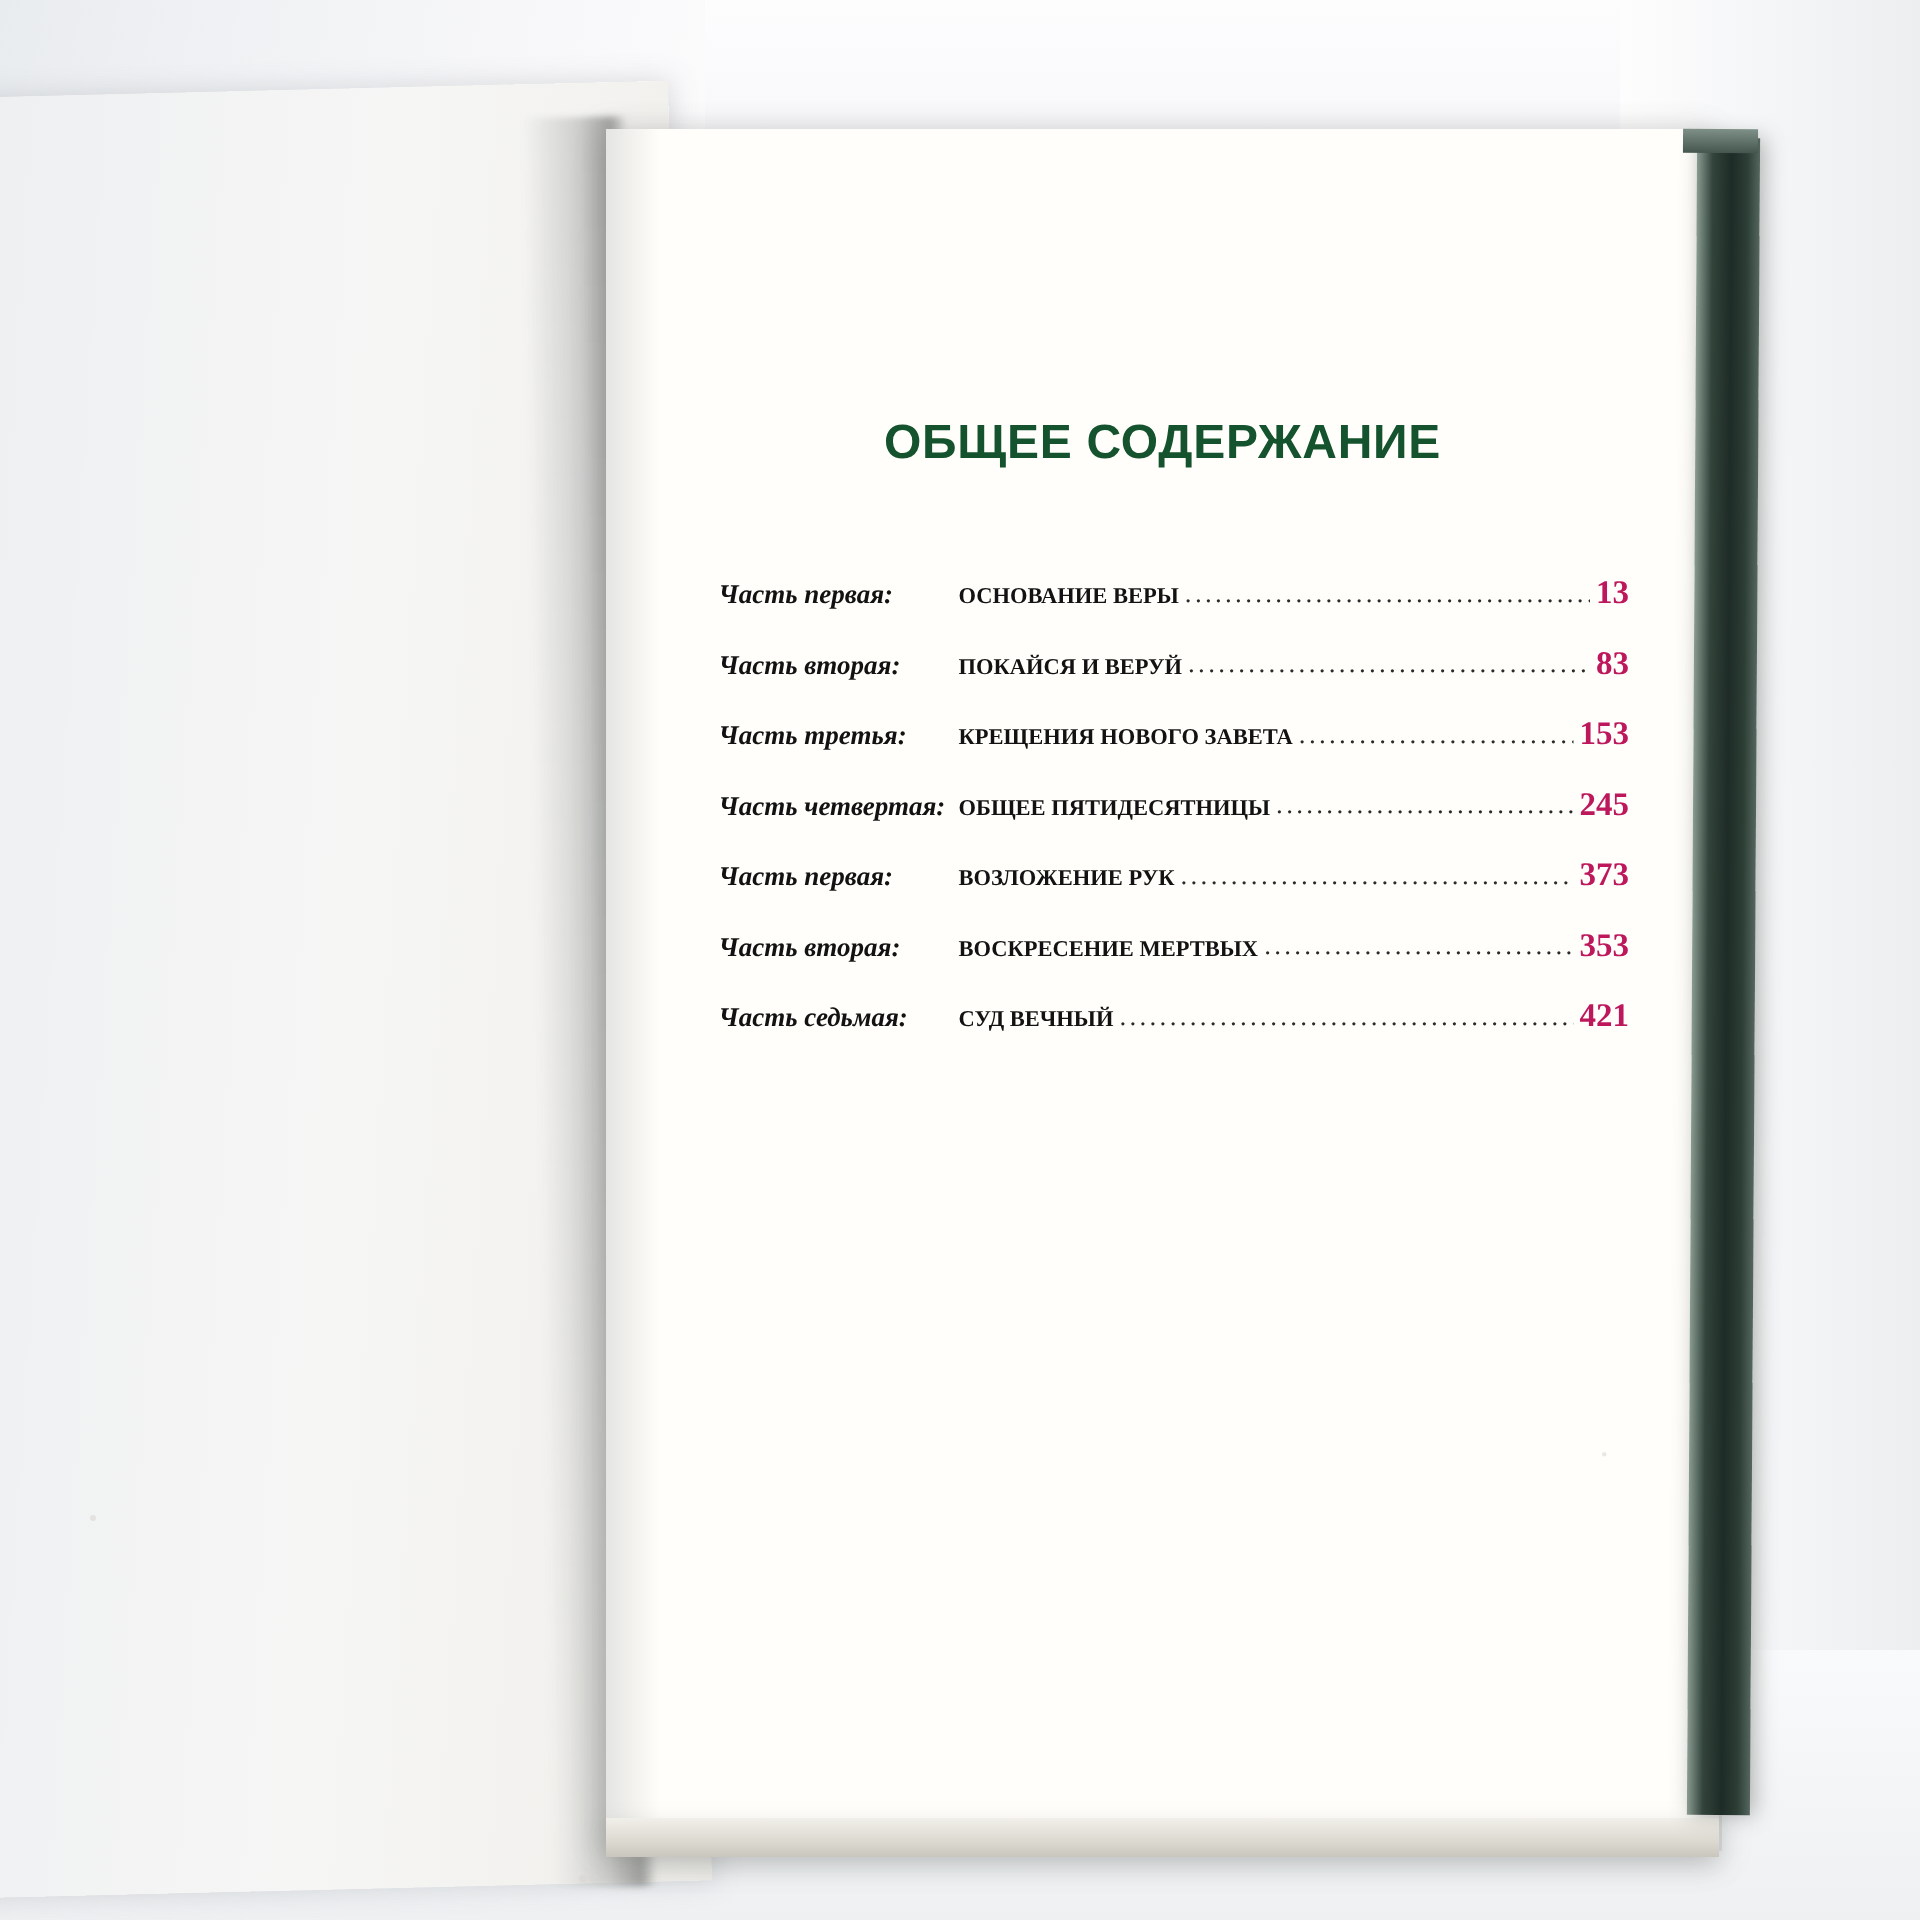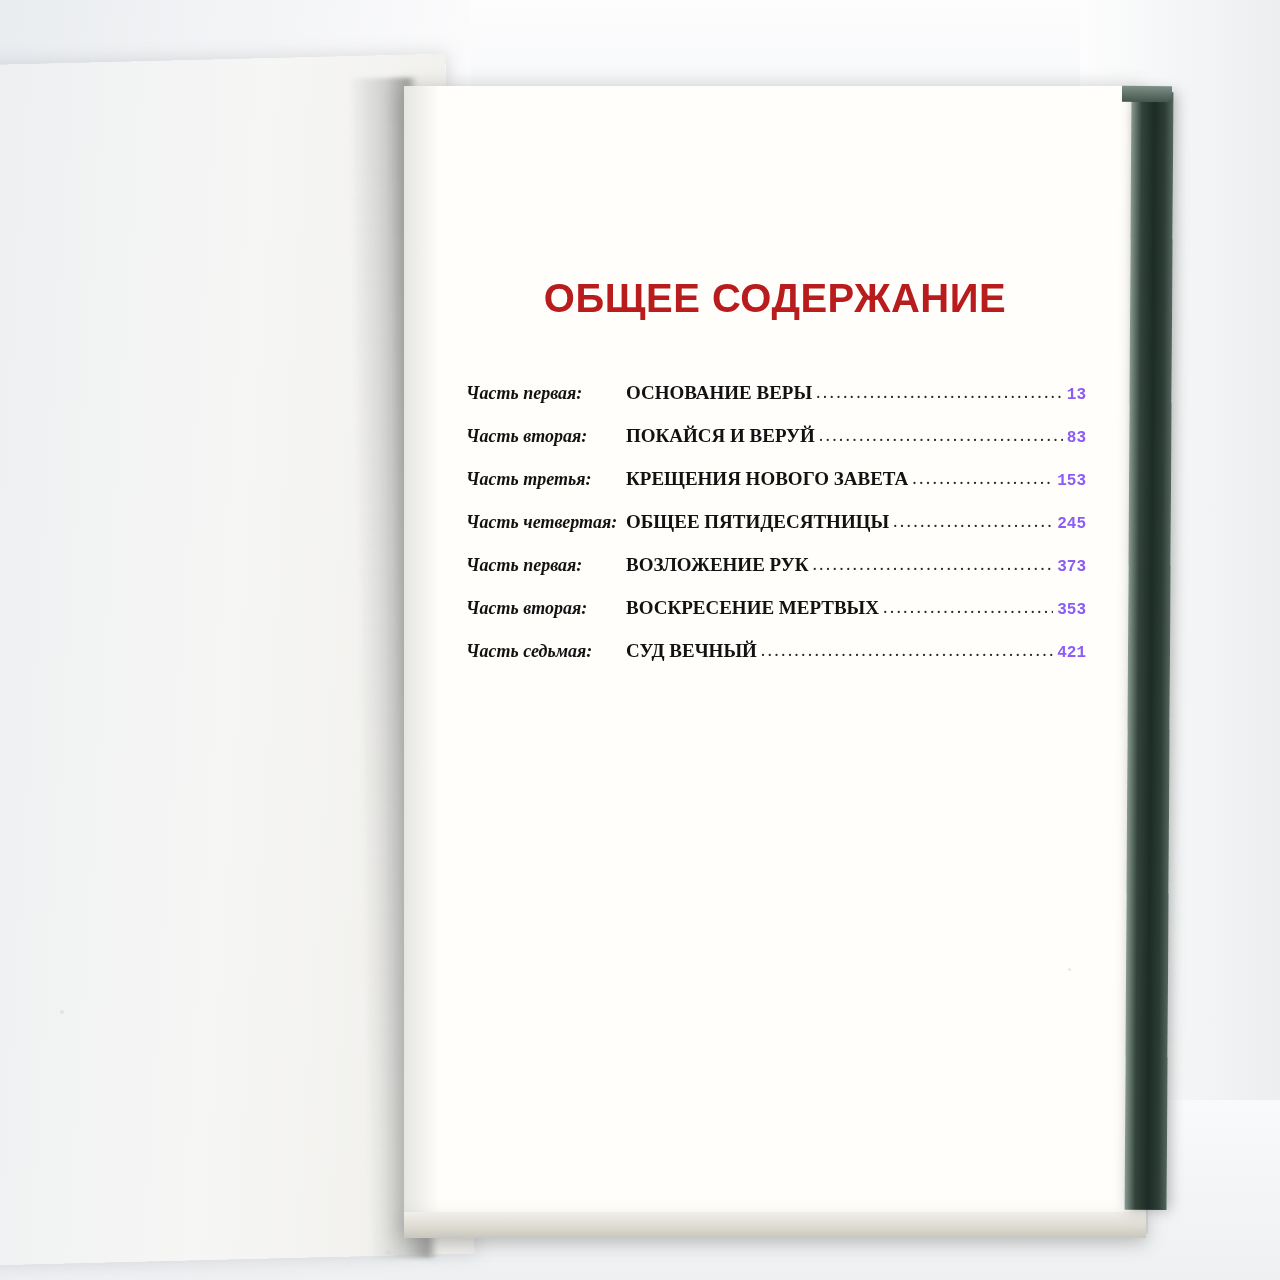--- a/index.html
+++ b/index.html
@@ -139,38 +139,39 @@
   }
 
   .doc-title {
     position: absolute;
     left: 0;
     top: 190px;
     width: 742px;
     text-align: center;
     font-family: "Liberation Sans", sans-serif;
     font-weight: bold;
-    font-size: 40px;
+    font-size: 32px;
     letter-spacing: 0.5px;
-    color: #b91c1c;
+    color: #14532d;
   }
 
   .toc {
     position: absolute;
     left: 62px;
     top: 296px;
     width: 620px;
   }
 
   .toc-row {
     display: flex;
     align-items: baseline;
     margin-bottom: 21px;
     font-size: 19.5px;
     color: #121212;
+    margin-left: 13px;
   }
 
   .part-label {
     flex: 0 0 160px;
     font-family: "Liberation Serif", serif;
     font-style: italic;
     font-weight: bold;
     font-size: 18px;
     white-space: nowrap;
     color: #121212;
@@ -179,42 +180,42 @@
   .entry {
     flex: 1 1 auto;
     display: flex;
     align-items: baseline;
     min-width: 0;
   }
 
   .entry-title {
     font-family: "Liberation Serif", serif;
     font-weight: bold;
-    font-size: 19px;
+    font-size: 15px;
     white-space: nowrap;
     color: #121212;
   }
 
   .leader {
     flex: 1 1 auto;
     margin: 0 4px;
     overflow: hidden;
     white-space: nowrap;
     color: #2a2a2a;
     font-size: 18px;
     letter-spacing: 2.2px;
     transform: translateY(-1px);
   }
 
   .page-num {
-    font-family: Liberation Mono, monospace;
+    font-family: Liberation Serif, serif;
     font-weight: bold;
-    font-size: 16px;
+    font-size: 22px;
     white-space: nowrap;
-    color: #8b5cf6;
+    color: #be185d;
   }
 
   
   .speck {
     position: absolute;
     background: #d8d6cf;
     border-radius: 50%;
     opacity: 0.55;
   }
 </style>

